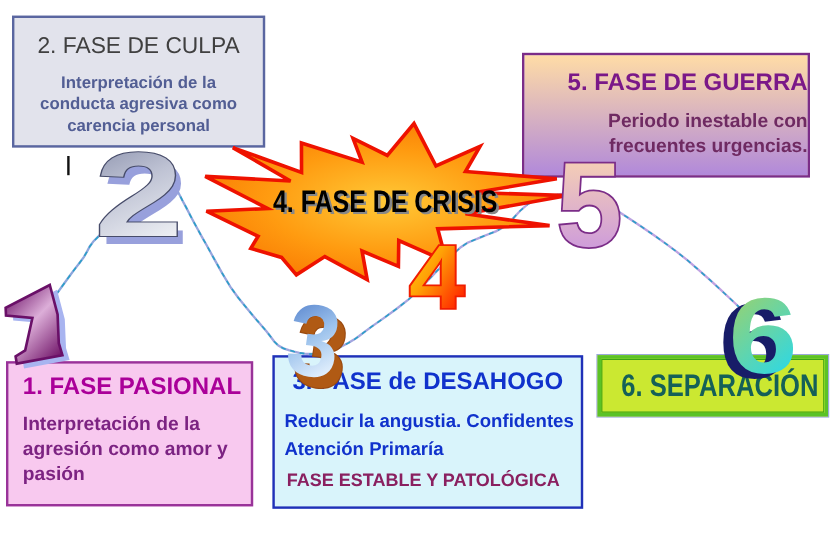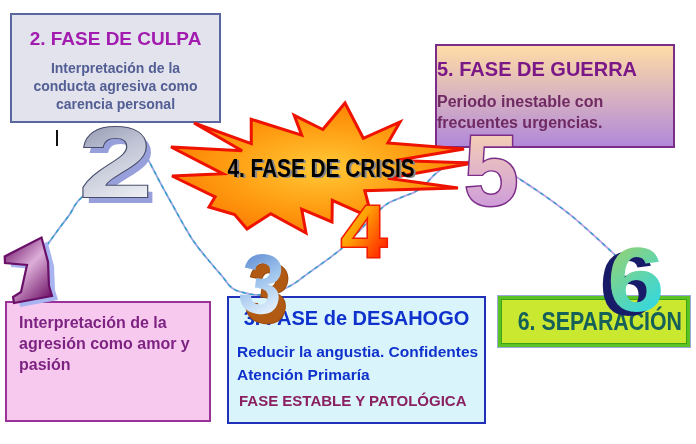--- a/index.html
+++ b/index.html
@@ -1,22 +1,22 @@
 <!DOCTYPE html>
 <html><head>
 <meta charset="utf-8">
 <style>
 html,body{margin:0;padding:0;}
 body{width:696px;height:444px;background:#fff;font-family:"Liberation Sans",sans-serif;overflow:hidden;}
 #stage{position:relative;width:696px;height:444px;overflow:hidden;}
 .box{position:absolute;box-sizing:border-box;}
 #b2{left:10px;top:13px;width:211px;height:110px;background:#e2e3ec;border:2px solid #5a66a0;text-align:center;}
-#b2 .t{margin-top:13px;font-size:19px;font-weight:bold;color:#a21caf;}
+#b2 .t{margin-top:13px;font-size:19px;font-weight:normal;color:#404040;}
 #b2 .s{margin-top:9px;font-size:14px;line-height:18px;font-weight:bold;color:#525e94;}
-#b5{left:435px;top:44px;width:240px;height:104px;background:linear-gradient(#ffdca6,#b189da);border:2px solid #7b2d88;text-align:left;}
+#b5{left:435px;top:44px;width:240px;height:104px;background:linear-gradient(#ffdca6,#b189da);border:2px solid #7b2d88;text-align:right;}
 #b5 .t{margin-top:12px;font-size:20px;font-weight:bold;color:#7a1888;}
 #b5 .s{margin-top:10px;font-size:16px;line-height:21px;font-weight:bold;color:#6f2a62;}
 #b1{left:5px;top:301px;width:206px;height:121px;background:#f8c9ef;border:2px solid #993399;}
 #b1 .t{margin:8px 0 0 12px;font-size:20px;font-weight:bold;color:#aa0099;}
 #b1 .s{margin:9px 0 0 12px;font-size:16px;line-height:21px;font-weight:bold;color:#7c2382;}
 #b3{left:227px;top:296px;width:259px;height:128px;background:#d9f4fb;border:2px solid #2030b8;}
 #b3 .t{margin-top:9px;text-align:center;font-size:20px;font-weight:bold;color:#1032cc;}
 #b3 .s{margin:10px 0 0 8px;white-space:nowrap;font-size:15.5px;line-height:23px;font-weight:bold;color:#1032cc;}
 #b3 .p{margin:6px 0 12px 10px;white-space:nowrap;font-size:15px;font-weight:bold;color:#8a2060;}
 #b6{left:498px;top:296px;width:192px;height:51px;background:#cbe831;border:3px solid #5bc226;box-shadow:0 0 0 1px #9aa9d9, inset 0 0 0 1px #3ea312;text-align:center;}
@@ -29,20 +29,21 @@
 <div id="stage">
   <div class="box" id="b2">
       <div class="t">2. FASE DE CULPA</div>
       <div class="s">Interpretación de la<br>conducta agresiva como<br>carencia personal</div>
     </div>
   <div class="box" id="b5">
       <div class="t">5. FASE DE GUERRA</div>
       <div class="s">Periodo inestable con<br>frecuentes urgencias.</div>
     </div>
   <div class="box" id="b1">
+      <div class="t">1. FASE PASIONAL</div>
       <div class="s">Interpretación de la<br>agresión como amor y<br>pasión</div>
     </div>
   <div class="box" id="b3">
       <div class="t">3. FASE de DESAHOGO</div>
       <div class="s">Reducir la angustia. Confidentes<br>Atención Primaría</div>
       <div class="p">FASE ESTABLE Y PATOLÓGICA</div>
     </div>
   <div class="box" id="b6">
       <div class="t">6. SEPARACIÓN</div>
     </div>

